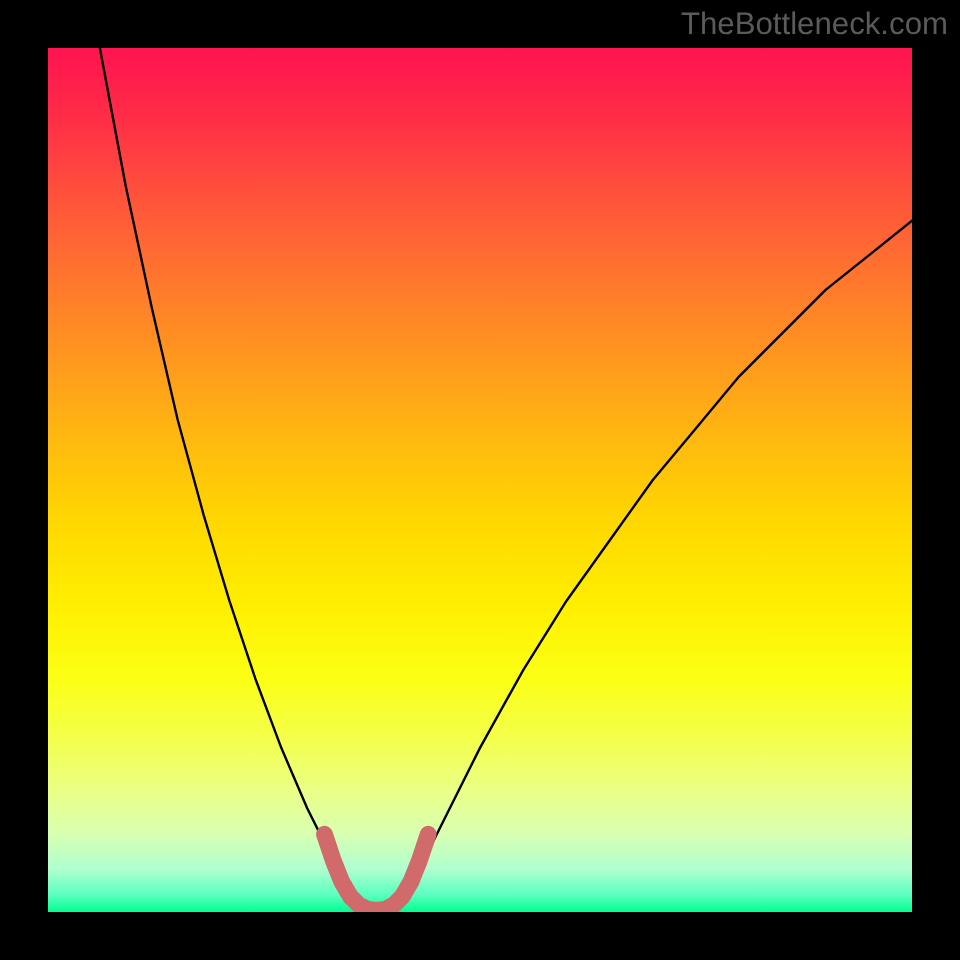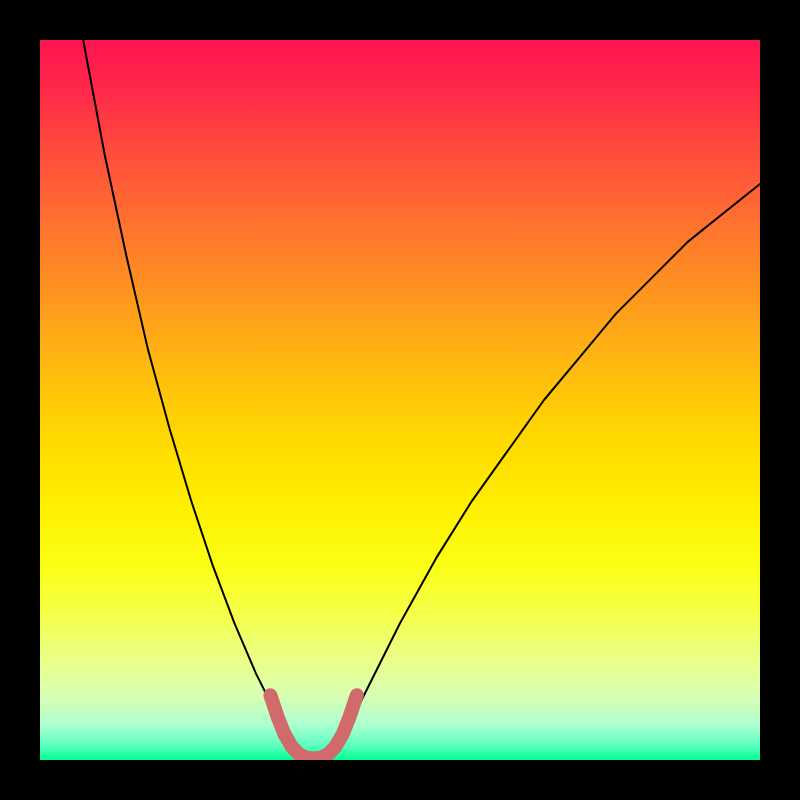--- a/index.html
+++ b/index.html
@@ -57,20 +57,21 @@
     top: 0;
     width: 720px;
     height: 720px;
     z-index: 2;
   }
 </style>
 </head>
 <body>
 
 <div class="outer">
+  <div class="watermark">TheBottleneck.com</div>
   <div class="plot">
     <svg class="curves" viewBox="0 0 720 720" preserveAspectRatio="none">
       <g id="series-group">
           <path d="M43.20 0.00 L64.80 115.20 L86.40 216.00 L108.00 309.60 L129.60 388.80 L151.20 460.80 L172.80 525.60 L194.40 583.20 L216.00 633.60 L237.60 676.80 L252.00 705.60 L259.20 720.00" fill="none" stroke="#000000" stroke-width="2" stroke-linecap="round" stroke-linejoin="round"></path>
           <path d="M288.00 720.00 L302.40 698.40 L324.00 655.20 L360.00 583.20 L396.00 518.40 L432.00 460.80 L468.00 410.40 L504.00 360.00 L540.00 316.80 L576.00 273.60 L612.00 237.60 L648.00 201.60 L684.00 172.80 L720.00 144.00" fill="none" stroke="#000000" stroke-width="2" stroke-linecap="round" stroke-linejoin="round"></path>
           <path d="M230.40 655.20 L237.60 676.80 L244.80 694.80 L252.00 707.04 L259.20 714.24 L266.40 717.84 L273.60 718.56 L280.80 717.84 L288.00 714.24 L295.20 707.04 L302.40 694.80 L309.60 676.80 L316.80 655.20" fill="none" stroke="#d16a6a" stroke-width="14" stroke-linecap="round" stroke-linejoin="round"></path>
         </g>
     </svg>
   </div>
 </div>

